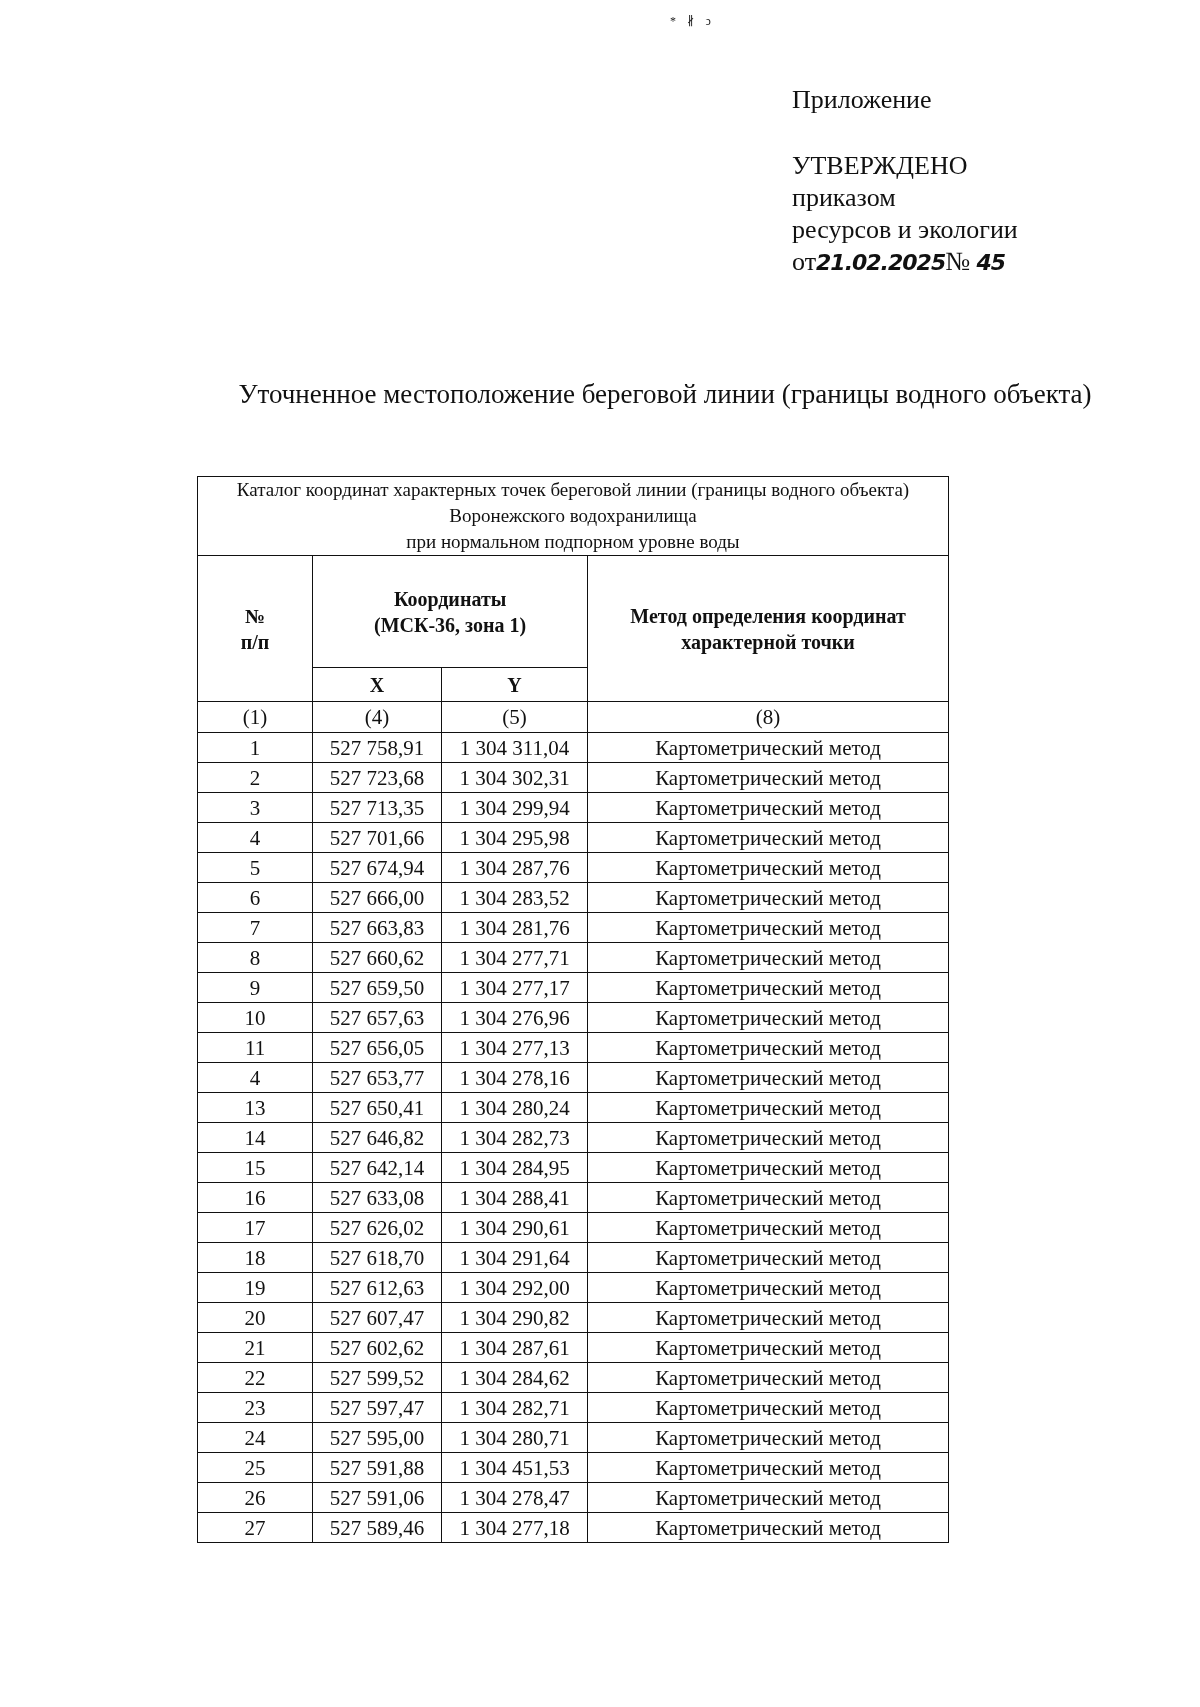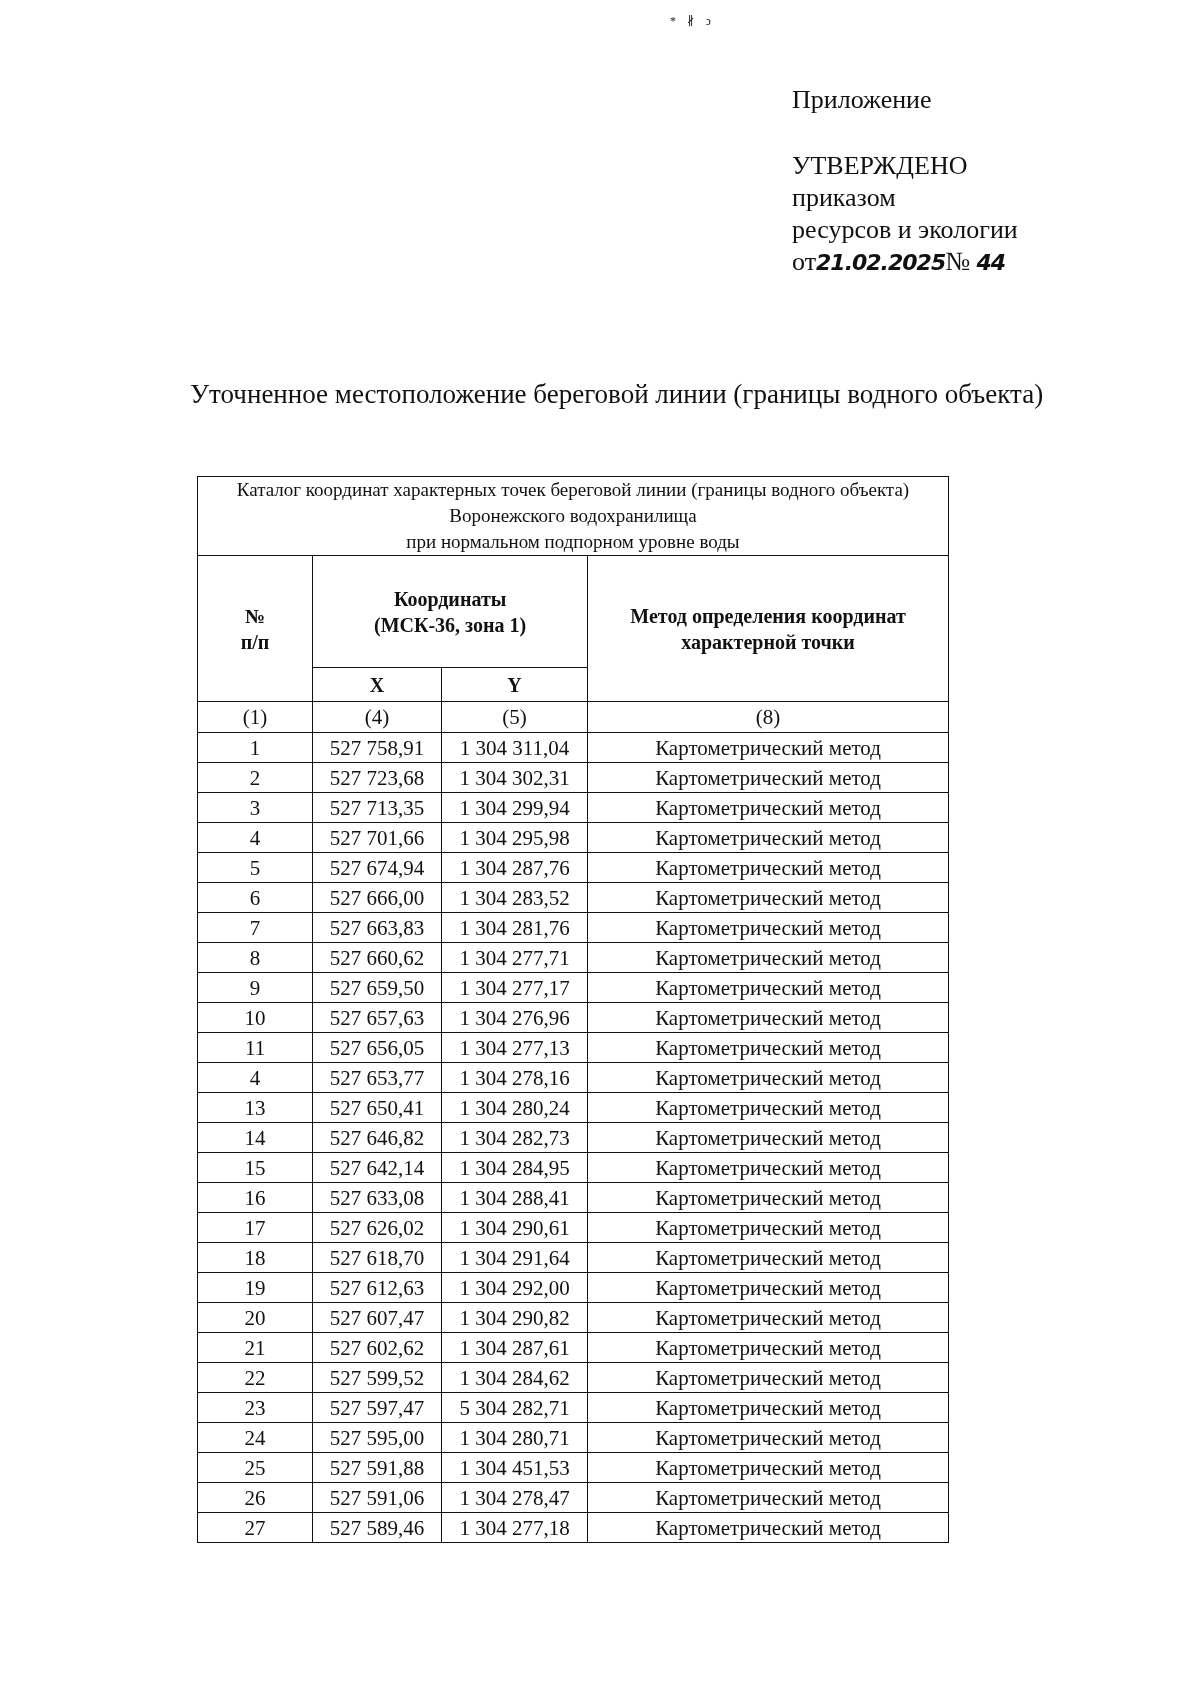--- a/index.html
+++ b/index.html
@@ -18,21 +18,21 @@
     .appendix { top: 84px; font-size: 26px; }
     .approved-block { top: 150px; }
     .approved-block div { white-space: nowrap; }
     .order-line { font-size: 26px; }
     .handwritten {
       font-family: "DejaVu Sans", sans-serif; font-style: italic; font-weight: bold;
       font-size: 22px; letter-spacing: -1px;
     }
     .doc-title {
       position: absolute; left: 190px; width: 950px; top: 377px;
-      text-align: left; font-size: 27px; line-height: 34px;
+      text-align: center; font-size: 27px; line-height: 34px;
     }
     table.catalog {
       position: absolute; left: 197px; top: 476px; width: 752px;
       border-collapse: collapse; font-size: 21px;
     }
     table.catalog td, table.catalog th {
       border: 1.5px solid #111; text-align: center; padding: 0; font-weight: normal;
     }
     .catalog-caption td {
       font-weight: bold; font-size: 19px; line-height: 26px; padding: 6px 0 6px 0;
@@ -54,21 +54,21 @@
 <div class="marks">* ∦ ↄ</div>
 
 <div class="approval appendix">Приложение</div>
 
 <div class="approval approved-block">
   <div>УТВЕРЖДЕНО</div>
   <div>приказом</div>
   <div>ресурсов и экологии</div>
   <div class="order-line">
     <span>от</span><span class="handwritten">21.02.2025</span><span>№</span>
-    <span class="handwritten">44</span>
+    <span class="handwritten">45</span>
   </div>
 </div>
 
 <div class="doc-title">
   <div>Уточненное местоположение береговой линии (границы водного объекта)</div>
 </div>
 
 <table class="catalog">
   <colgroup>
       <col class="c1">
@@ -236,21 +236,21 @@
       </tr>
       <tr class="data-row">
         <td>22</td>
         <td>527 599,52</td>
         <td>1 304 284,62</td>
         <td>Картометрический метод</td>
       </tr>
       <tr class="data-row">
         <td>23</td>
         <td>527 597,47</td>
-        <td>5 304 282,71</td>
+        <td>1 304 282,71</td>
         <td>Картометрический метод</td>
       </tr>
       <tr class="data-row">
         <td>24</td>
         <td>527 595,00</td>
         <td>1 304 280,71</td>
         <td>Картометрический метод</td>
       </tr>
       <tr class="data-row">
         <td>25</td>

